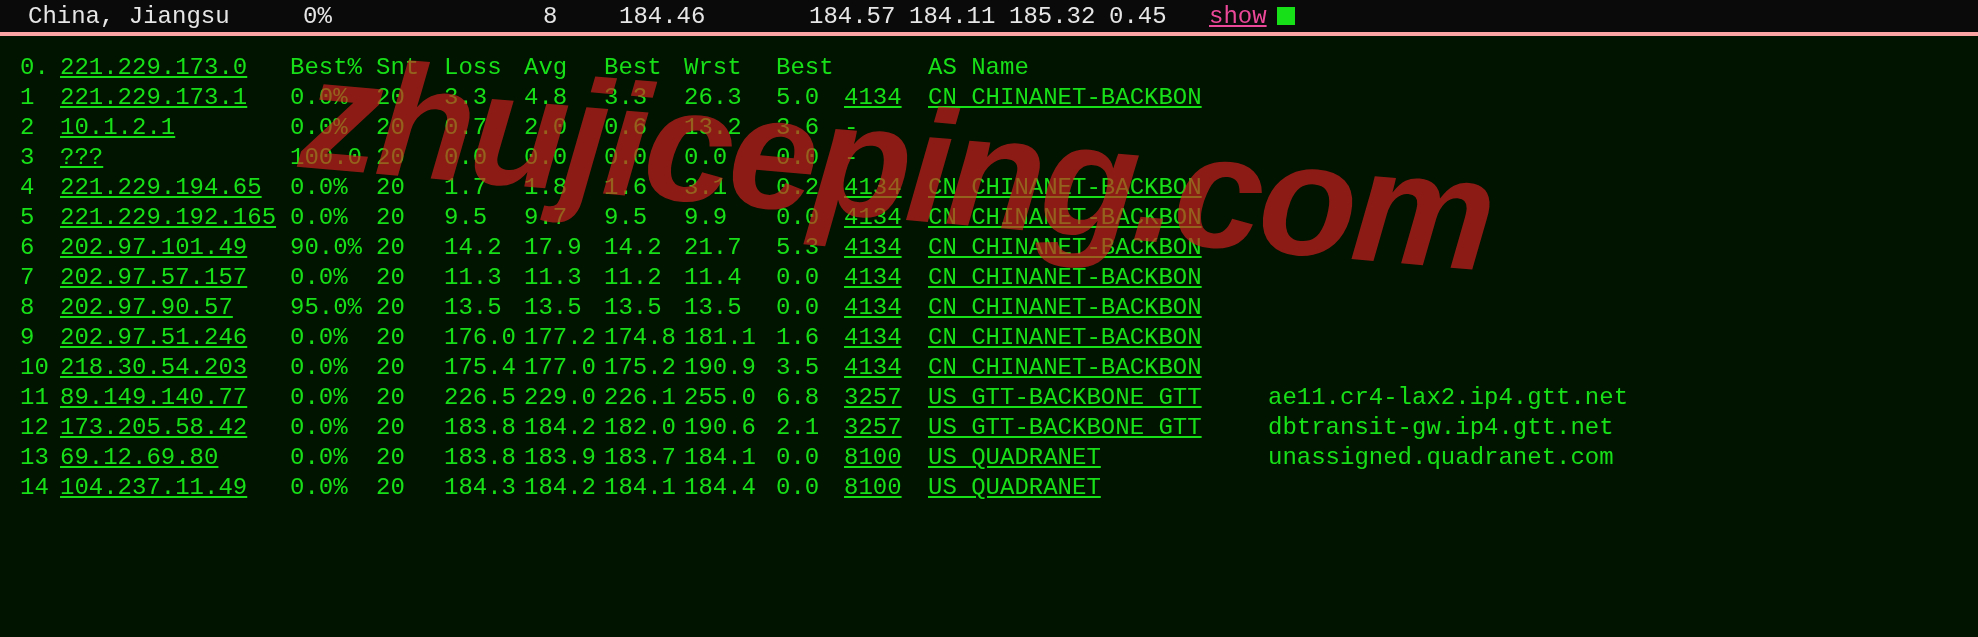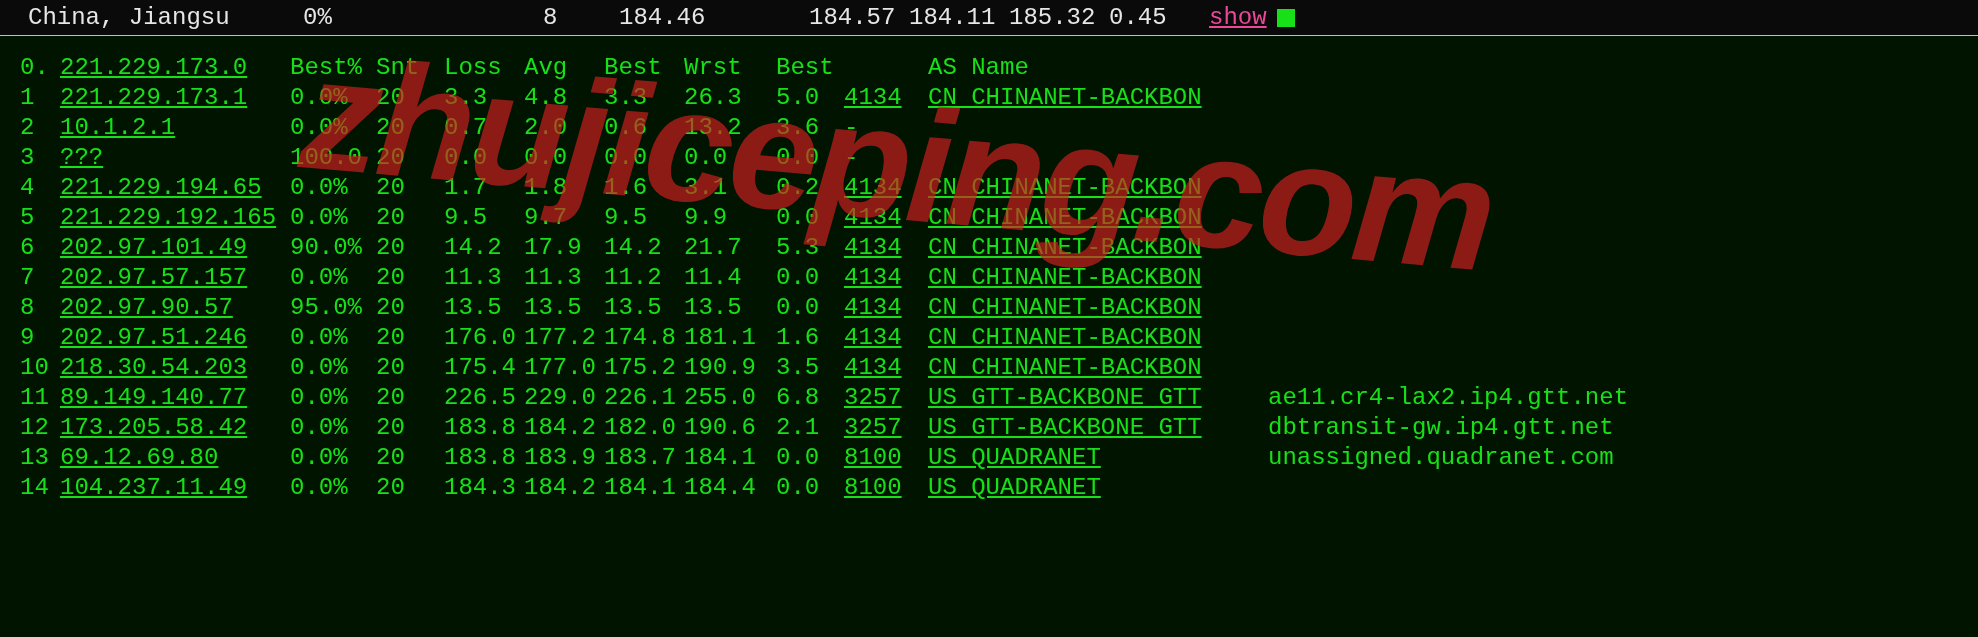--- a/index.html
+++ b/index.html
@@ -14,21 +14,21 @@
   }
   .topbar {
     width: 100%;
     height: 36px;
     background: #0a0a0a;
     color: #e6e6e6;
     display: grid;
     grid-template-columns: 275px 240px 76px 190px 100px 100px 100px 100px 68px 110px 40px;
     align-items: center;
     padding-left: 28px;
-    border-bottom: 1px solid #fca5a5;
+    border-bottom: 4px solid #fca5a5;
   }
   .topbar span { white-space: pre; }
   .show-link { color: #ec4899; text-decoration: underline; cursor: pointer; }
   .square {
     width: 18px; height: 18px; background: #18e018; display: inline-block;
   }
   .panel {
     background: #001400;
     width: 100%;
     height: calc(637px - 36px);

